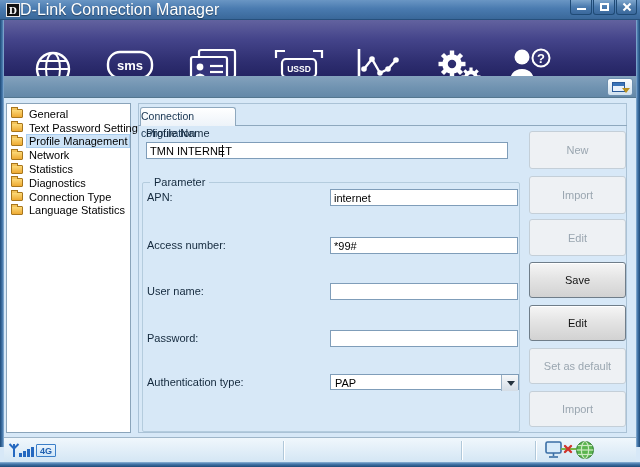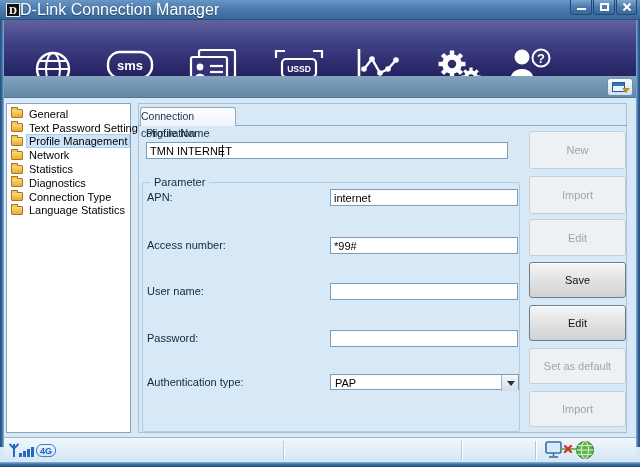--- a/index.html
+++ b/index.html
@@ -100,21 +100,21 @@
   .abtn.enabled { background:linear-gradient(#f6f6f6,#e4e4e4 45%,#d2d2d2); border:1px solid #6f7d89; color:#111; box-shadow:inset 0 1px 0 #fff; }
   .abtn.disabled { background:#eef1f4; border:1px solid #c4cfd8; color:#9aa6b0; cursor:default; }
   
   #statusbar {
     position:absolute; left:4px; top:437px; width:632px; height:25px; z-index:30;
     background:linear-gradient(#f0f7fc,#d4e6f4); border-top:1px solid #9fb6c9;
   }
   .sdiv { position:absolute; top:3px; width:1px; height:19px; background:#b0c8da; box-shadow:1px 0 0 #fff; }
   #badge-4g {
     position:absolute; left:32px; top:6px; padding:0 3px; height:13px; line-height:12px;
-    border:1px solid #3a7ec8; border-radius:6px; background:linear-gradient(#eaf4fd,#cfe6f8);
+    border:1px solid #3a7ec8; border-radius:1px; background:linear-gradient(#eaf4fd,#cfe6f8);
     color:#2060b0; font-size:9px; font-weight:bold; z-index:31;
   }
   .sicon { position:absolute; z-index:31; }
 </style>
 </head>
 <body>
 
 <div id="window">
 
   <div id="titlebar">

